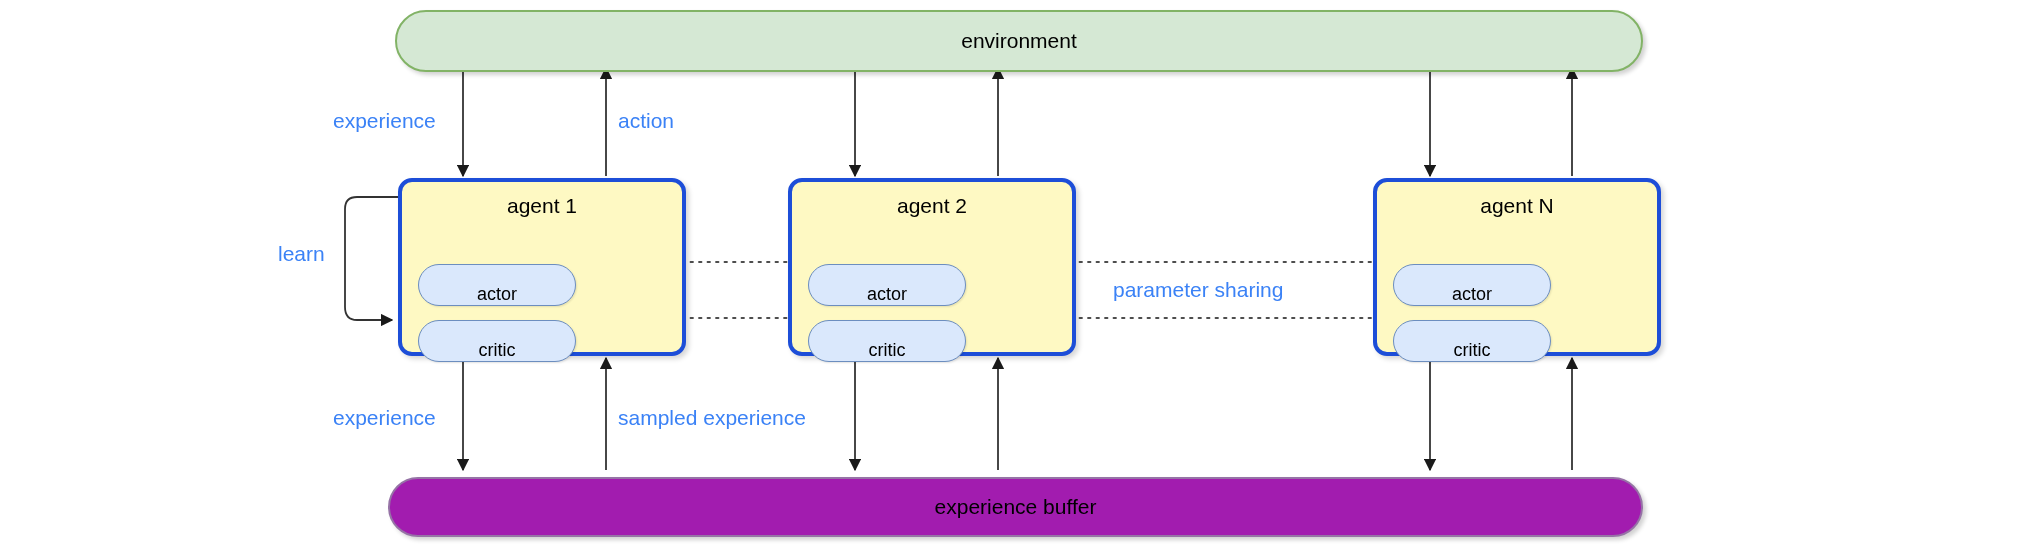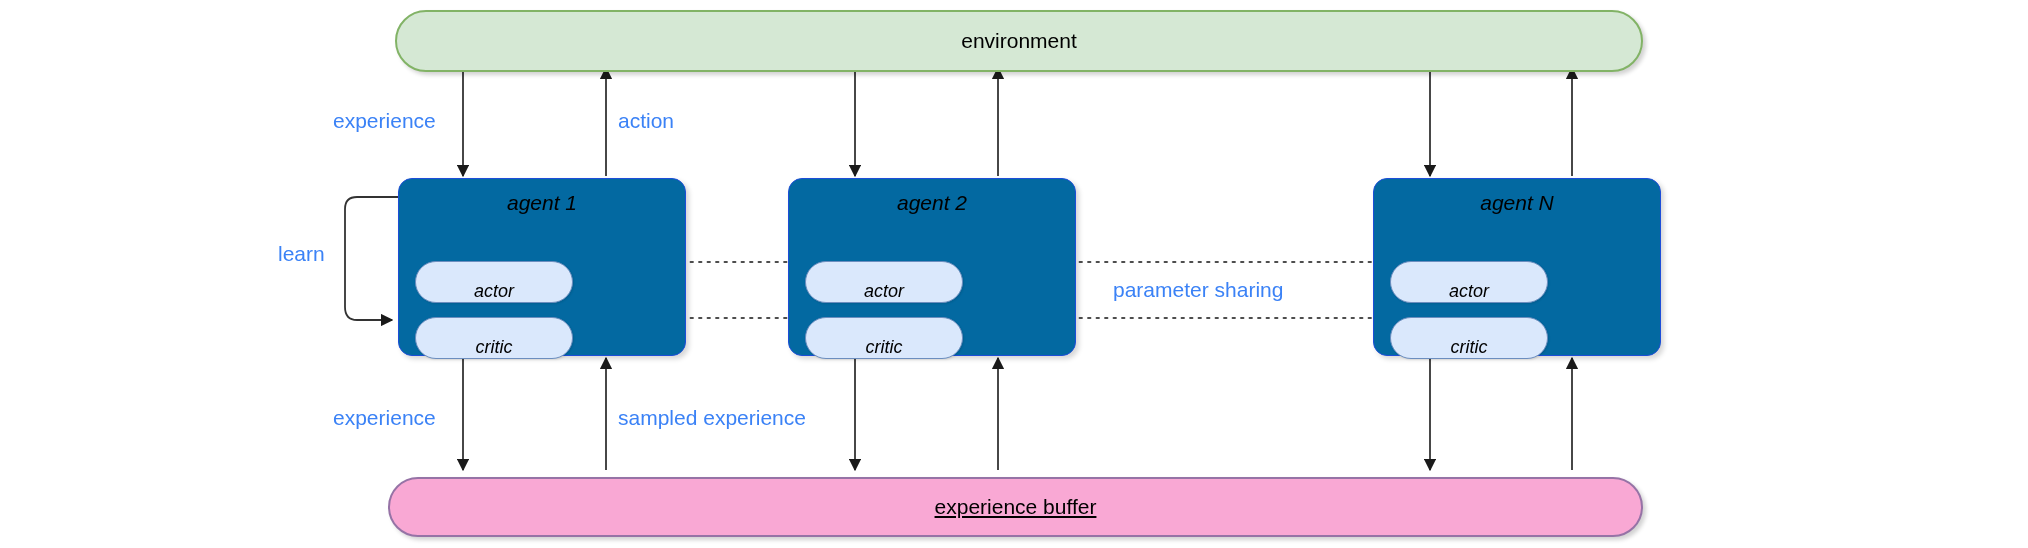--- a/index.html
+++ b/index.html
@@ -35,33 +35,31 @@
   .band {
     border-radius: 34px;
     border: 2px solid;
     box-shadow: 3px 3px 4px rgba(0,0,0,0.18);
   }
   .band-env {
     background: #d5e8d4;
     border-color: #82b366;
   }
   .band-buffer {
-    background: #f9a8d4;
+    background: #a21caf;
     border-color: #9673a6;
-    text-decoration: underline;
   }
 
   .agent-box {
     position: absolute;
     box-sizing: border-box;
-    background: #0369a1;
-    border: 1px solid #1d4ed8;
+    background: #fef9c3;
+    border: 4px solid #1d4ed8;
     border-radius: 14px;
     box-shadow: 3px 3px 5px rgba(0,0,0,0.16);
-    font-style: italic;
   }
   .agent-title {
     position: absolute;
     top: 12px;
     left: 0;
     right: 0;
     text-align: center;
     font-size: 21px;
     color: #000000;
     white-space: nowrap;

